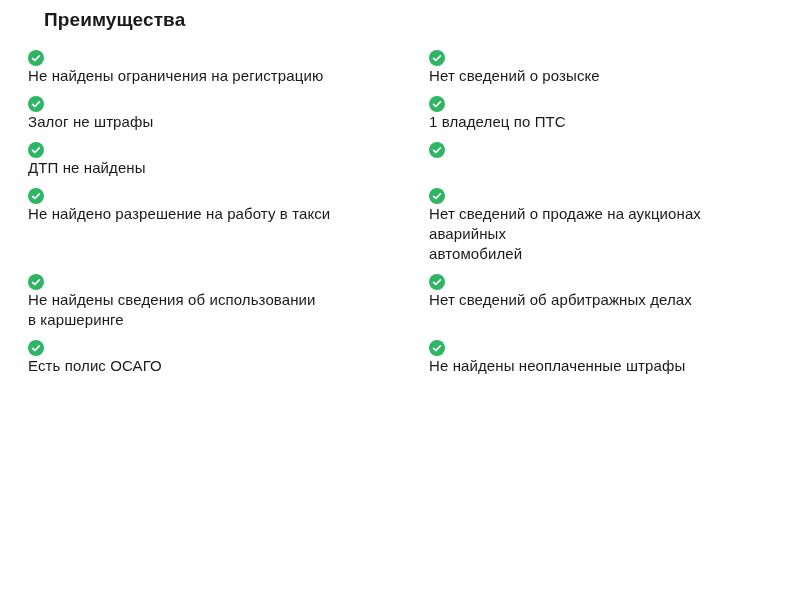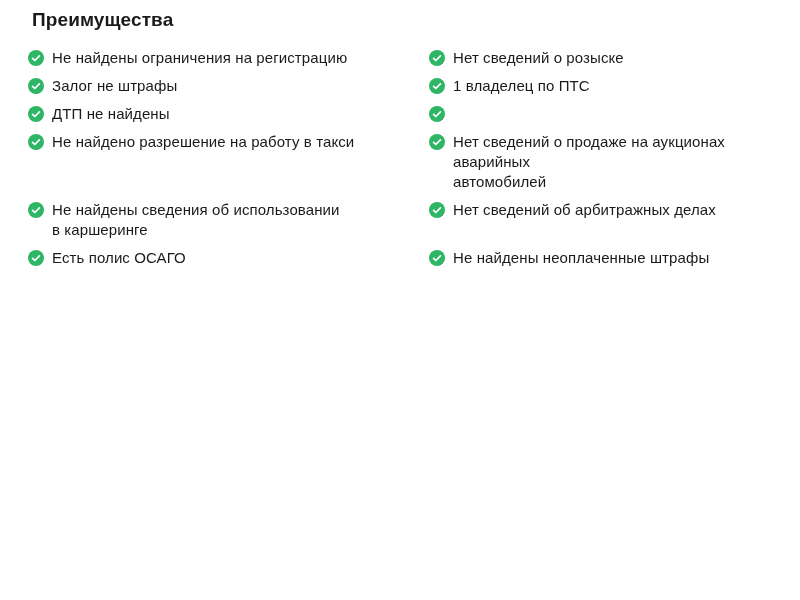--- a/index.html
+++ b/index.html
@@ -16,37 +16,38 @@
     width: 800px;
     height: 600px;
     font-family: "Liberation Sans", "DejaVu Sans", sans-serif;
     color: var(--text-color);
     overflow: hidden;
   }
   .section {
     padding: 8px 28px 0 28px;
   }
   .section-title {
-    margin: 0 0 16px 4px;
+    margin: 0 0 16px 16px;
     font-size: 19px;
     line-height: 24px;
     font-weight: 700;
     color: var(--text-color);
     letter-spacing: 0.1px;
   }
   .adv-grid {
     display: grid;
     grid-template-columns: 401px 1fr;
     row-gap: 8px;
     align-items: start;
   }
   .adv-item {
     display: flex;
     align-items: flex-start;
     padding-right: 16px;
+    flex-direction: column;
   }
   .check {
     flex: 0 0 16px;
     width: 16px;
     height: 16px;
     margin-top: 2px;
     margin-right: 8px;
     color: var(--check-green);
     display: inline-block;
   }

